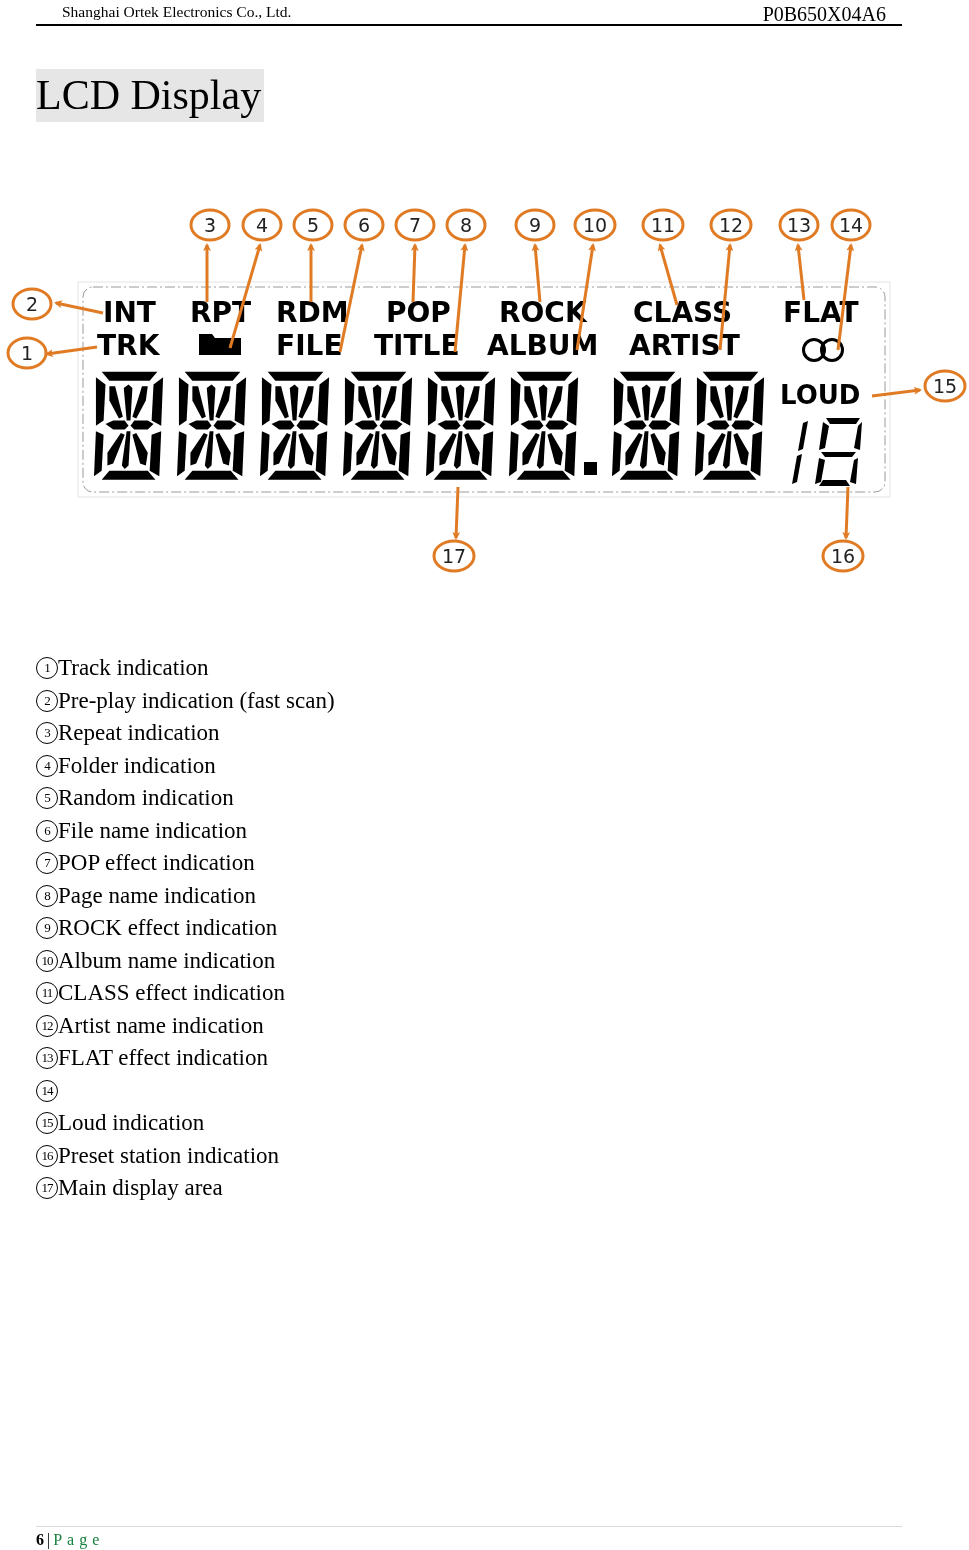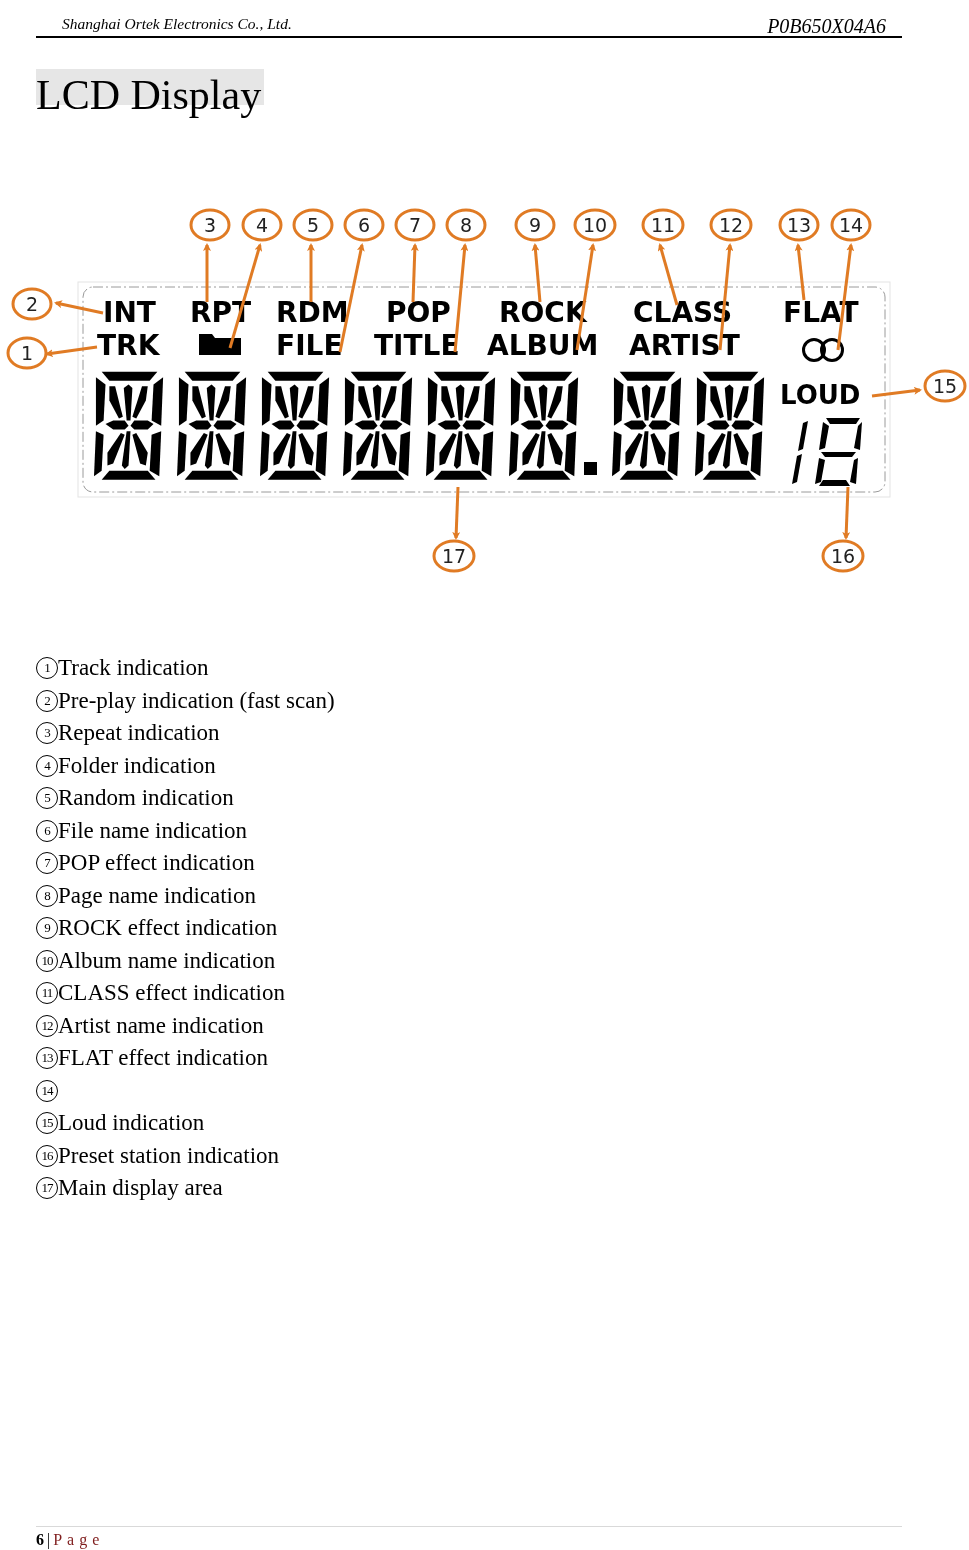--- a/index.html
+++ b/index.html
@@ -1,32 +1,32 @@
 <!DOCTYPE html>
 <html><head>
 <meta charset="utf-8">
 <style>
   html, body { margin:0; padding:0; background:#ffffff; }
   body { width:969px; height:1550px; position:relative; overflow:hidden; font-family:"Liberation Serif", serif; color:#000; }
-  .header { position:absolute; left:36px; top:16px; width:866px; height:20px; border-bottom:2px solid #000;font-style:italic; }
+  .header { position:absolute; left:36px; top:4px; width:866px; height:20px; border-bottom:2px solid #000; }
   .header .company { position:absolute; left:26px; top:-1px; font-size:15.5px; }
   .header .docid { position:absolute; right:16px; top:-1px; font-size:20px; }
-  .title { position:absolute; left:36px; top:69px; height:36px; padding:0 3px 0 0; background:#e6e6e6; font-size:42px; line-height:53px; }
+  .title { position:absolute; left:36px; top:69px; height:53px; padding:0 3px 0 0; background:#e6e6e6; font-size:42px; line-height:53px; }
   .figure { position:absolute; left:0; top:195px; width:969px; height:390px; }
   .figure svg { position:absolute; left:0; top:0; }
   .lcd-label { font-family:"DejaVu Sans", sans-serif; font-weight:bold; fill:#000; }
   .legend { position:absolute; left:36px; top:652px; }
   .legend-item { position:relative; height:32.5px; display:flex; align-items:center; }
   .num-circle { width:22px; height:22px; border:1px solid #000; border-radius:50%; box-sizing:border-box; font-size:13px; display:flex; align-items:center; justify-content:center; letter-spacing:-1px; font-family:"Liberation Serif", serif; }
   .legend-text { font-size:23px; }
   .footer { position:absolute; left:36px; top:1526px; width:866px; border-top:1px solid #d9d9d9; }
   .footer .pg { position:absolute; left:0; top:4px; font-size:16px; }
   .footer .pg b { font-weight:bold; }
   .footer .pg .sep { margin:0 3px; }
-  .footer .pg .word { color:#7f1d1d; letter-spacing:5px; }
+  .footer .pg .word { color:#15803d; letter-spacing:5px; }
 </style>
 </head>
 <body>
 
 <div class="header">
   <span class="company">Shanghai Ortek Electronics Co., Ltd.</span>
   <span class="docid">P0B650X04A6</span>
 </div>
 
 <div class="title">LCD Display</div>

